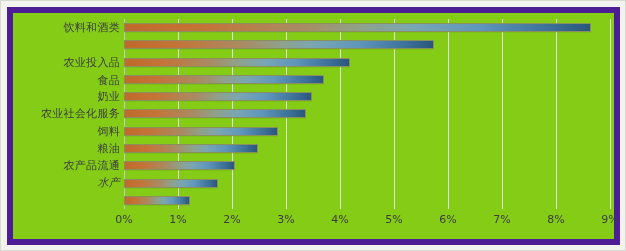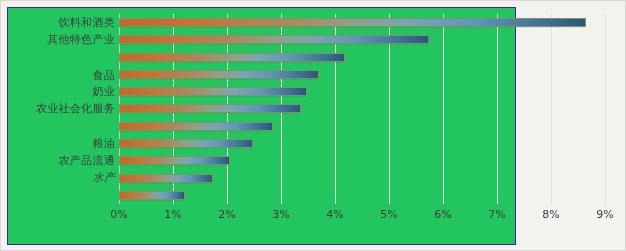--- a/index.html
+++ b/index.html
@@ -15,24 +15,24 @@
     border: 1px solid #d9d9d4;
     box-sizing: border-box;
     font-family: "DejaVu Sans", "Liberation Sans", sans-serif;
     overflow: hidden;
   }
   
   #plot-frame {
     position: absolute;
     left: 6px;
     top: 6px;
-    width: 509px;
+    width: 613px;
     height: 238px;
-    background: #22c55e;
-    border: 1px solid #4c1d95;
+    background: #84cc16;
+    border: 6px solid #4c1d95;
     box-sizing: border-box;
   }
   #plot-area {
     position: absolute;
     left: 111px;      
     top: 6px;
     width: 486px;     
     height: 190px;
     box-sizing: border-box;
   }
@@ -115,24 +115,25 @@
   }
 </style>
 </head>
 <body>
 
 <div id="chart-root">
   <div id="plot-frame">
 
     <div id="cat-labels">
         <div class="cat-label" style="top: 0px;">饮料和酒类</div>
-        <div class="cat-label" style="top: 17.2727px;">其他特色产业</div>
+        <div class="cat-label" style="top: 34.5455px;">农业投入品</div>
         <div class="cat-label" style="top: 53px;">食品</div>
         <div class="cat-label" style="top: 69.0909px;">奶业</div>
         <div class="cat-label" style="top: 86.3636px;">农业社会化服务</div>
+        <div class="cat-label" style="top: 103.636px;">饲料</div>
         <div class="cat-label" style="top: 138.182px;">农产品流通</div>
         <div class="cat-label" style="top: 120.909px;">粮油</div>
         <div class="cat-label" style="top: 155.455px; font-style: italic;">水产</div>
       </div>
 
     <div id="plot-area">
       <div class="rowset" id="gridlines">
           <div class="gridline axis0" style="left: 0px;"></div>
           <div class="gridline" style="left: 54px;"></div>
           <div class="gridline" style="left: 108px;"></div>

